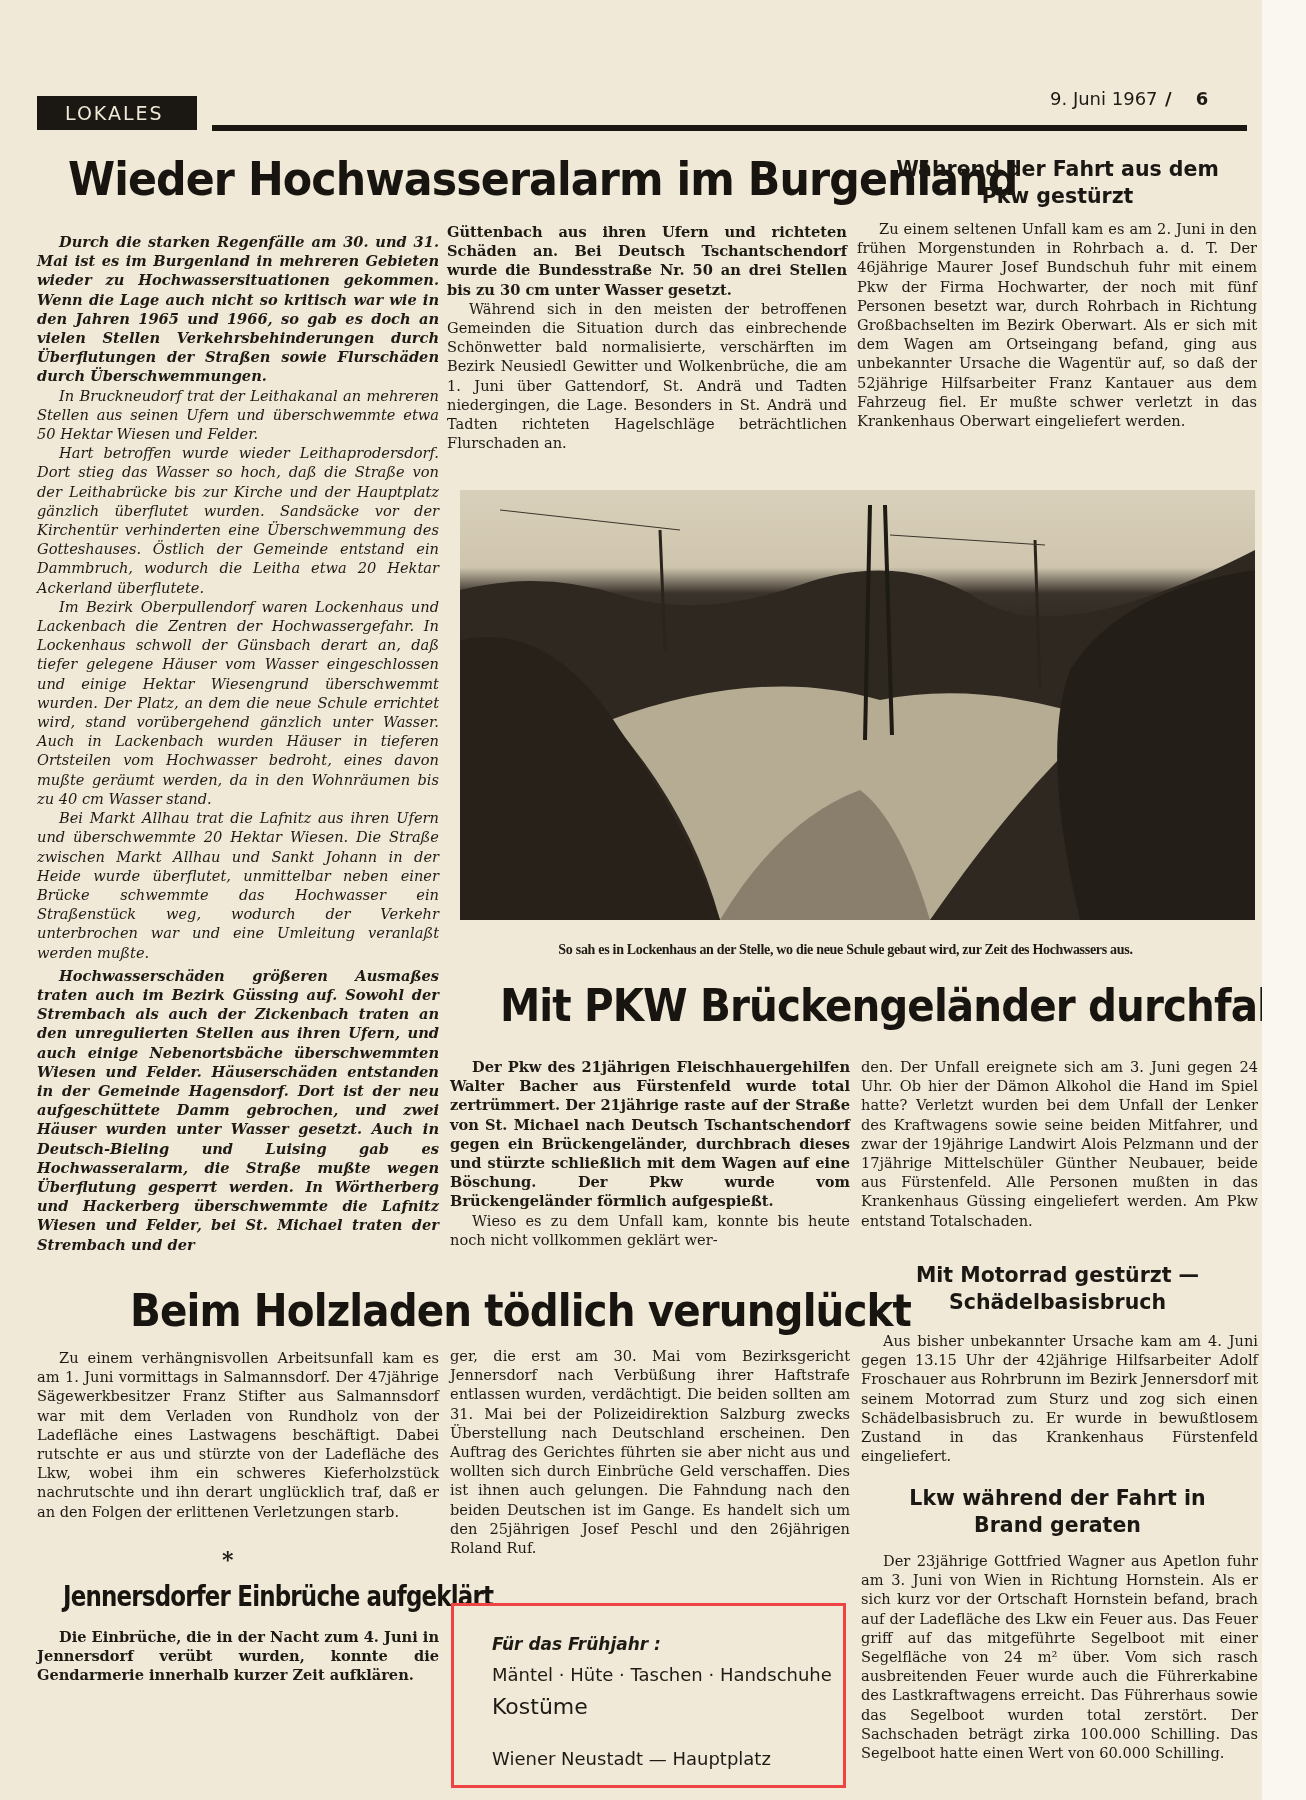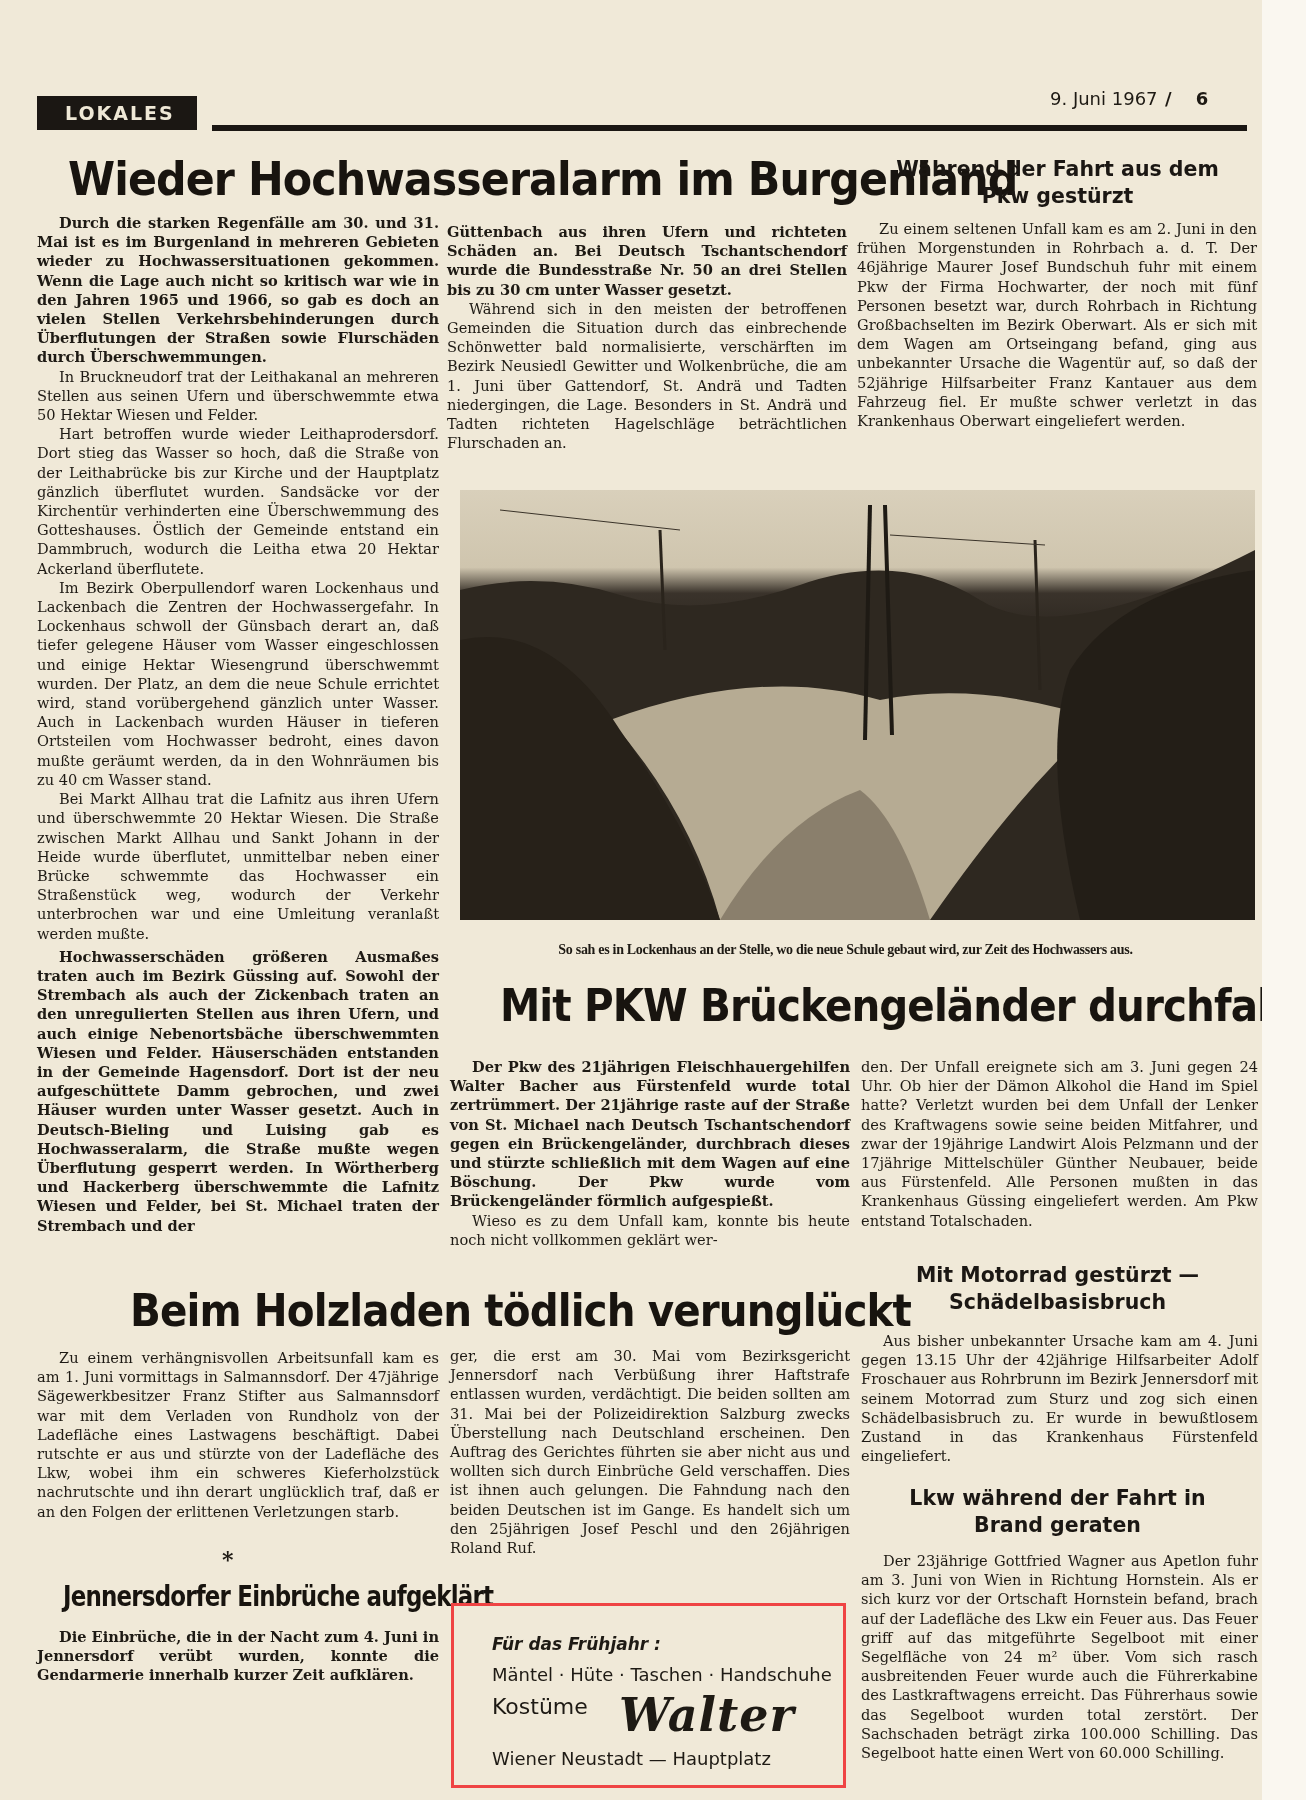--- a/index.html
+++ b/index.html
@@ -1,21 +1,21 @@
 <!DOCTYPE html>
 <html><head>
 <meta charset="utf-8">
 <style>
   html,body{margin:0;padding:0;}
   body{width:1306px;height:1800px;background:#f0e9d8;position:relative;overflow:hidden;
        font-family:"DejaVu Serif","Liberation Serif",serif;color:#1e1a14;}
   .abs{position:absolute;}
   .section-tag{left:37px;top:96px;width:160px;height:34px;background:#1b1713;color:#efe8d6;
        font-family:"DejaVu Sans","Liberation Sans",sans-serif;font-size:19px;letter-spacing:2px;
-       line-height:34px;padding-left:28px;box-sizing:border-box;font-weight:bold;}
+       line-height:34px;padding-left:28px;box-sizing:border-box;}
   .rule-top{left:212px;top:125px;width:1035px;height:6px;background:#1b1713;}
   .date{left:1050px;top:88px;font-family:"DejaVu Sans","Liberation Sans",sans-serif;font-size:18px;}
   .pageno{left:1165px;top:88px;font-family:"DejaVu Sans","Liberation Sans",sans-serif;font-size:18px;font-weight:bold;word-spacing:18px;}
   .headline{font-family:"DejaVu Sans","Liberation Sans",sans-serif;font-weight:bold;
        transform-origin:left top;letter-spacing:-1px;white-space:nowrap;color:#18140f;}
   .h-main{left:68px;top:152px;font-size:46px;transform:scaleX(0.93);}
   .h-pkw{left:500px;top:980px;font-size:44px;transform:scaleX(0.92);}
   .h-holz{left:130px;top:1285px;font-size:44px;transform:scaleX(0.92);}
   .h-jenn{left:63px;top:1580px;font-size:28px;transform:scaleX(0.82);}
   .subhead{font-family:"DejaVu Sans","Liberation Sans",sans-serif;font-weight:bold;font-size:20.5px;
@@ -39,21 +39,21 @@
 </style>
 </head>
 <body>
 
 <div class="abs section-tag">LOKALES</div>
 <div class="abs rule-top"></div>
 <div class="abs date">9. Juni 1967</div>
 <div class="abs pageno">/ 6</div>
 
 <div class="abs headline h-main">Wieder Hochwasseralarm im Burgenland</div>
-<div class="abs col" style="left:37px;top:213px;width:402px;">
+<div class="abs col" style="left:37px;top:232px;width:402px;font-style:italic;">
   <p class="b">Durch die starken Regenfälle am 30. und 31. Mai ist es im Burgenland in mehreren Gebieten wieder zu Hochwassersituationen gekommen. Wenn die Lage auch nicht so kritisch war wie in den Jahren 1965 und 1966, so gab es doch an vielen Stellen Verkehrsbehinderungen durch Überflutungen der Straßen sowie Flurschäden durch Überschwemmungen.</p>
   <p>In Bruckneudorf trat der Leithakanal an mehreren Stellen aus seinen Ufern und überschwemmte etwa 50 Hektar Wiesen und Felder.</p>
   <p>Hart betroffen wurde wieder Leithaprodersdorf. Dort stieg das Wasser so hoch, daß die Straße von der Leithabrücke bis zur Kirche und der Hauptplatz gänzlich überflutet wurden. Sandsäcke vor der Kirchentür verhinderten eine Überschwemmung des Gotteshauses. Östlich der Gemeinde entstand ein Dammbruch, wodurch die Leitha etwa 20 Hektar Ackerland überflutete.</p>
   <p>Im Bezirk Oberpullendorf waren Lockenhaus und Lackenbach die Zentren der Hochwassergefahr. In Lockenhaus schwoll der Günsbach derart an, daß tiefer gelegene Häuser vom Wasser eingeschlossen und einige Hektar Wiesengrund überschwemmt wurden. Der Platz, an dem die neue Schule errichtet wird, stand vorübergehend gänzlich unter Wasser. Auch in Lackenbach wurden Häuser in tieferen Ortsteilen vom Hochwasser bedroht, eines davon mußte geräumt werden, da in den Wohnräumen bis zu 40 cm Wasser stand.</p>
   <p>Bei Markt Allhau trat die Lafnitz aus ihren Ufern und überschwemmte 20 Hektar Wiesen. Die Straße zwischen Markt Allhau und Sankt Johann in der Heide wurde überflutet, unmittelbar neben einer Brücke schwemmte das Hochwasser ein Straßenstück weg, wodurch der Verkehr unterbrochen war und eine Umleitung veranlaßt werden mußte.</p>
   <p class="b" style="margin-top:4px;">Hochwasserschäden größeren Ausmaßes traten auch im Bezirk Güssing auf. Sowohl der Strembach als auch der Zickenbach traten an den unregulierten Stellen aus ihren Ufern, und auch einige Nebenortsbäche überschwemmten Wiesen und Felder. Häuserschäden entstanden in der Gemeinde Hagensdorf. Dort ist der neu aufgeschüttete Damm gebrochen, und zwei Häuser wurden unter Wasser gesetzt. Auch in Deutsch-Bieling und Luising gab es Hochwasseralarm, die Straße mußte wegen Überflutung gesperrt werden. In Wörtherberg und Hackerberg überschwemmte die Lafnitz Wiesen und Felder, bei St. Michael traten der Strembach und der</p>
 </div>
 <div class="abs col" style="left:447px;top:222px;width:400px;">
   <p class="b noind">Güttenbach aus ihren Ufern und richteten Schäden an. Bei Deutsch Tschantschendorf wurde die Bundesstraße Nr. 50 an drei Stellen bis zu 30 cm unter Wasser gesetzt.</p>
   <p>Während sich in den meisten der betroffenen Gemeinden die Situation durch das einbrechende Schönwetter bald normalisierte, verschärften im Bezirk Neusiedl Gewitter und Wolkenbrüche, die am 1. Juni über Gattendorf, St. Andrä und Tadten niedergingen, die Lage. Besonders in St. Andrä und Tadten richteten Hagelschläge beträchtlichen Flurschaden an.</p>
@@ -111,17 +111,16 @@
 
 <div class="abs subhead" style="left:900px;top:1485px;width:315px;">Lkw während der Fahrt in Brand geraten</div>
 <div class="abs col" style="left:861px;top:1551px;width:397px;">
   <p>Der 23jährige Gottfried Wagner aus Apetlon fuhr am 3. Juni von Wien in Richtung Hornstein. Als er sich kurz vor der Ortschaft Hornstein befand, brach auf der Ladefläche des Lkw ein Feuer aus. Das Feuer griff auf das mitgeführte Segelboot mit einer Segelfläche von 24 m² über. Vom sich rasch ausbreitenden Feuer wurde auch die Führerkabine des Lastkraftwagens erreicht. Das Führerhaus sowie das Segelboot wurden total zerstört. Der Sachschaden beträgt zirka 100.000 Schilling. Das Segelboot hatte einen Wert von 60.000 Schilling.</p>
 </div>
 
 <div class="abs ad">
   <div class="l1">Für das Frühjahr :</div>
   <div class="l2">Mäntel · Hüte · Taschen · Handschuhe</div>
   <div class="l3">Kostüme</div>
-  <div class="brand">Walter</div>
   <div class="l4">Wiener Neustadt — Hauptplatz</div>
 </div>
 
 <div class="abs edge"></div>
 
 </body></html>

